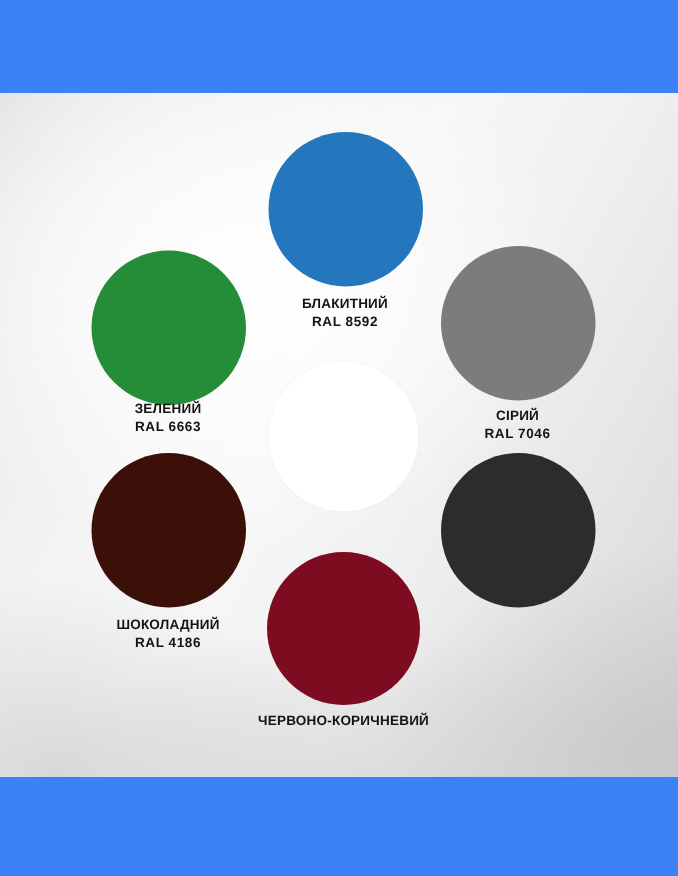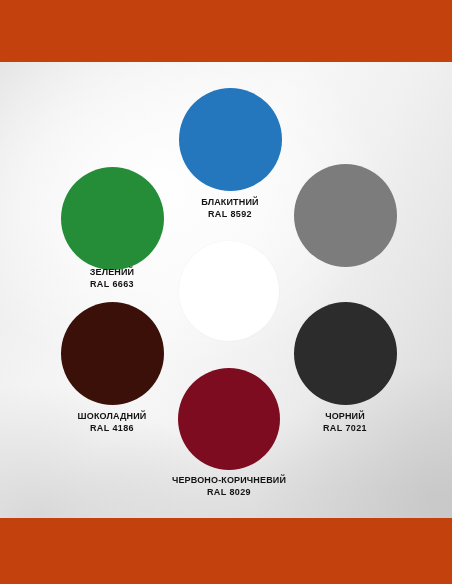--- a/index.html
+++ b/index.html
@@ -9,21 +9,21 @@
     background: #ffffff;
   }
   body {
     font-family: "Liberation Sans", "DejaVu Sans", sans-serif;
   }
 
   .screen {
     position: relative;
     width: 452px;
     height: 584px;
-    background: #c2410c;
+    background: #3b82f6;
     overflow: hidden;
   }
 
   
   .panel {
     position: absolute;
     left: 0;
     top: 62px;
     width: 452px;
     height: 456px;
@@ -110,40 +110,39 @@
       </div>
       <div class="swatch" style="left: 60.5px; top: 166.5px; width: 103px; height: 103px;">
         <span class="dot" style="width: 103px; height: 103px; background: rgb(37, 141, 56);"></span>
         <div class="caption" style="top: 99px;">
           <span class="name">ЗЕЛЕНИЙ</span>
           <span class="ral">RAL 6663</span>
         </div>
       </div>
       <div class="swatch" style="left: 293.5px; top: 163.5px; width: 103px; height: 103px;">
         <span class="dot" style="width: 103px; height: 103px; background: rgb(124, 124, 124);"></span>
+        <div class="caption" style="top: 107.5px;">
+          <span class="name">СІРИЙ</span>
+          <span class="ral">RAL 7046</span>
+        </div>
       </div>
       <div class="swatch" style="left: 179px; top: 241px; width: 100px; height: 100px;">
         <span class="dot" style="width: 100px; height: 100px; background: rgb(255, 255, 255); box-shadow: rgba(0, 0, 0, 0.05) 0px 0px 2px;"></span>
       </div>
       <div class="swatch" style="left: 60.5px; top: 301.5px; width: 103px; height: 103px;">
         <span class="dot" style="width: 103px; height: 103px; background: rgb(58, 16, 8);"></span>
         <div class="caption" style="top: 108.5px;">
           <span class="name">ШОКОЛАДНИЙ</span>
           <span class="ral">RAL 4186</span>
         </div>
       </div>
       <div class="swatch" style="left: 293.5px; top: 301.5px; width: 103px; height: 103px;">
         <span class="dot" style="width: 103px; height: 103px; background: rgb(44, 44, 44);"></span>
-        <div class="caption" style="top: 108.5px;">
-          <span class="name">ЧОРНИЙ</span>
-          <span class="ral">RAL 7021</span>
-        </div>
       </div>
       <div class="swatch" style="left: 178px; top: 368px; width: 102px; height: 102px;">
         <span class="dot" style="width: 102px; height: 102px; background: rgb(125, 12, 33);"></span>
         <div class="caption" style="top: 106px;">
           <span class="name">ЧЕРВОНО-КОРИЧНЕВИЙ</span>
-          <span class="ral">RAL 8029</span>
         </div>
       </div>
     </div>
 
 </div>
 
 </body></html>

